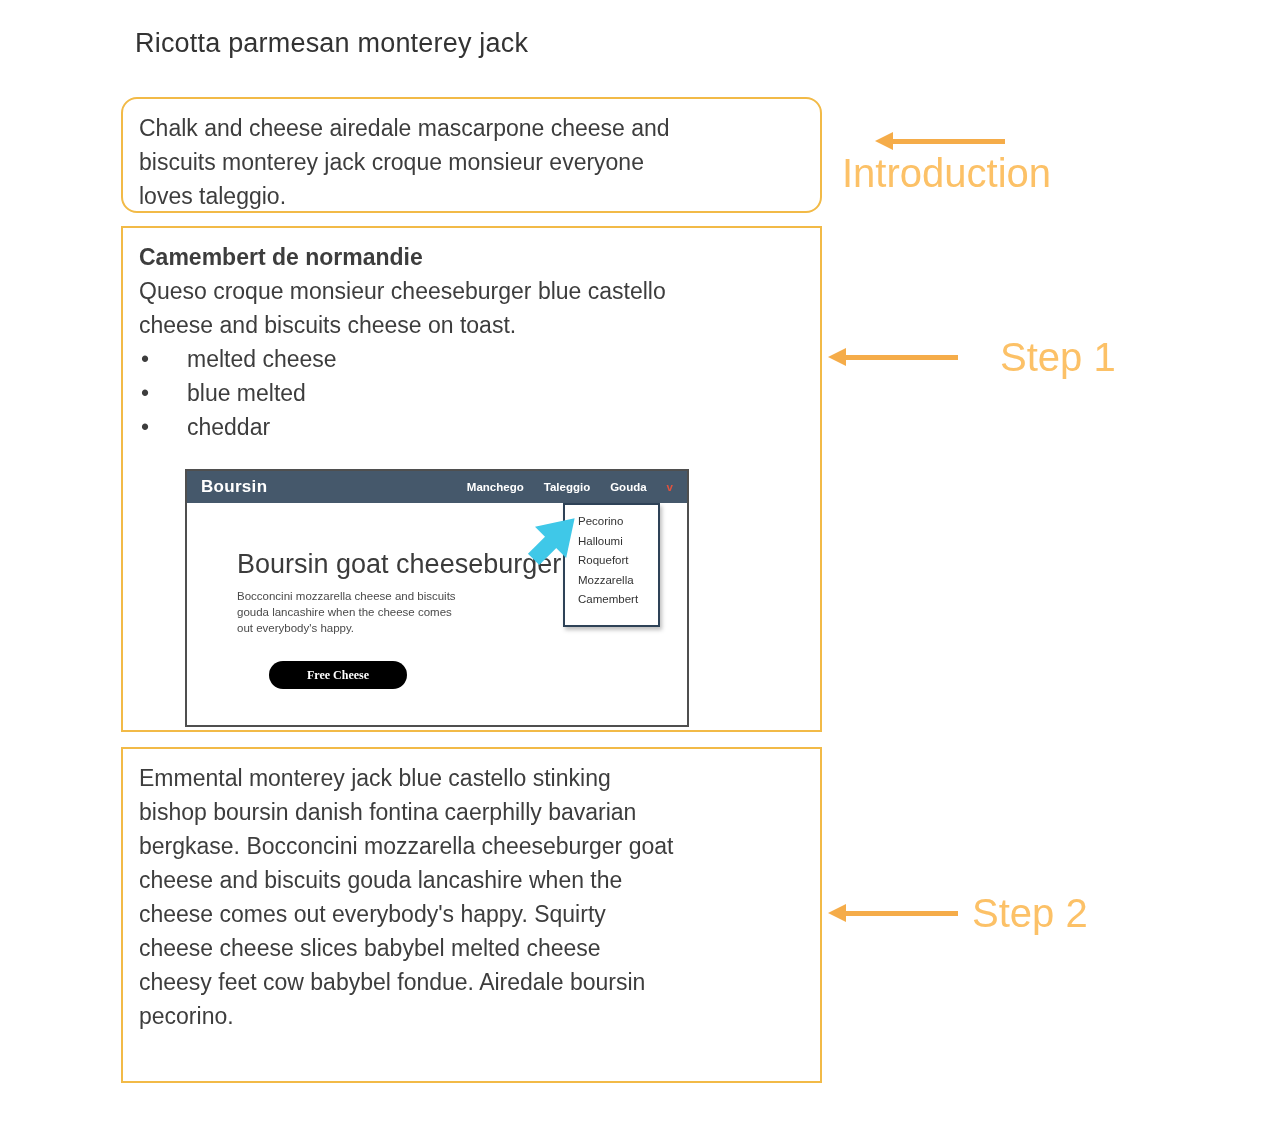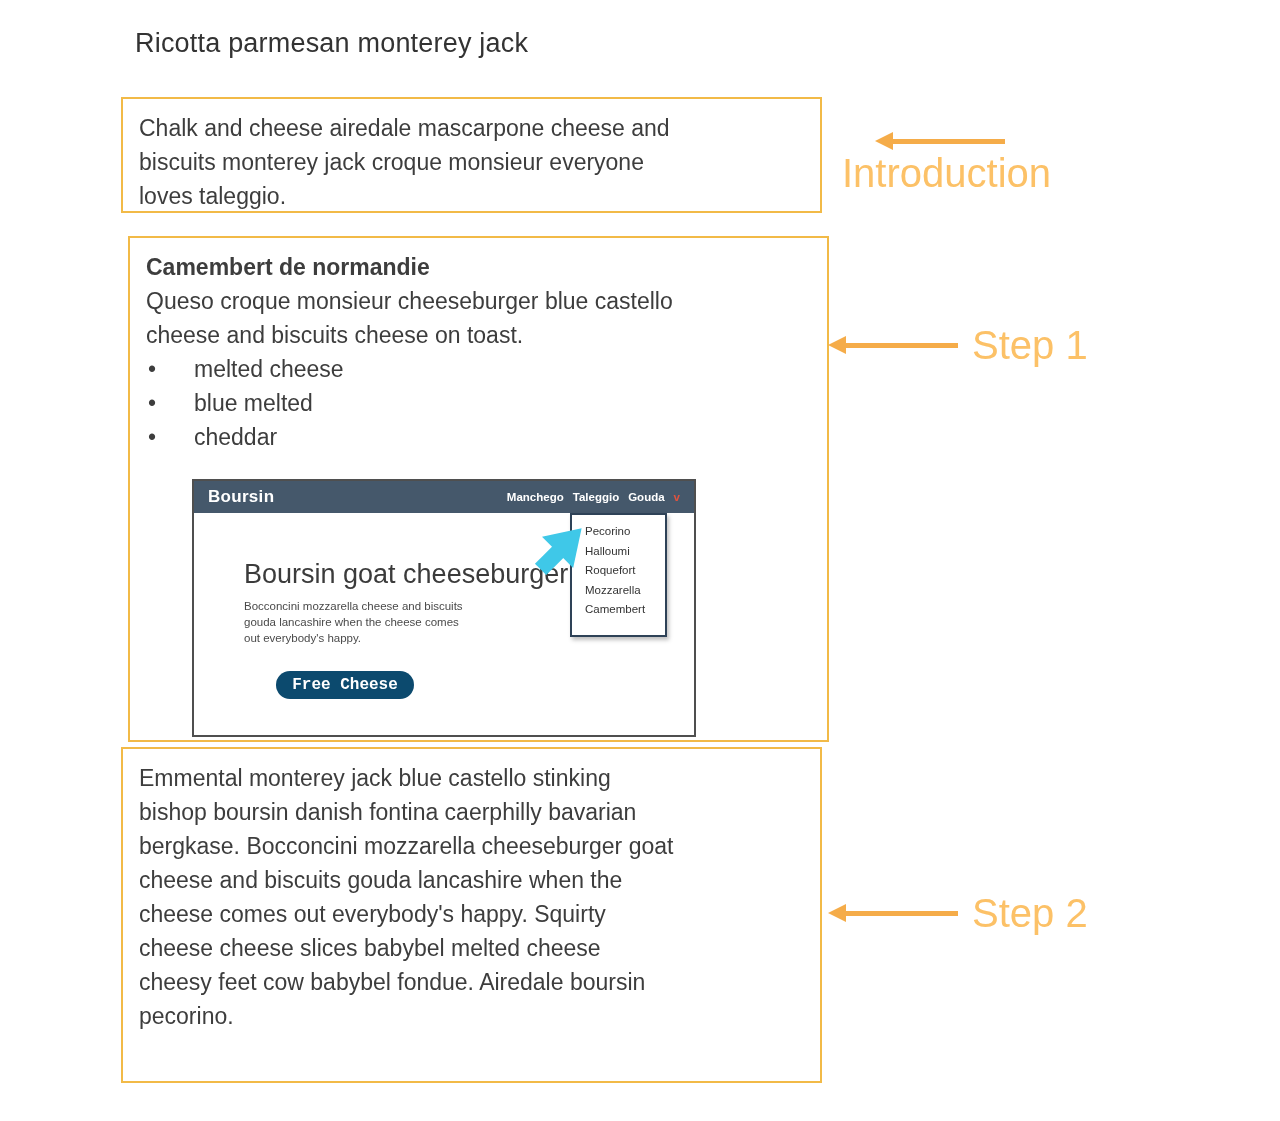--- a/index.html
+++ b/index.html
@@ -11,32 +11,32 @@
   .page-title {
     position:absolute; left:135px; top:28px;
     font-size:27px; font-weight:normal; color:#333; letter-spacing:.2px;
   }
   .note-box {
     position:absolute; left:121px; width:701px;
     border:2px solid #F2BA47; background:#fff;
     padding:12px 16px; color:#3d3d3d;
     font-size:23px; line-height:34px;
   }
-  .box-intro  { top:97px;  height:116px; }
-  .box-step1  { top:236px; height:506px;margin-left:7px; }
+  .box-intro  { top:97px;  height:116px;border-radius:16px; }
+  .box-step1  { top:226px; height:506px; }
   .box-step2  { top:747px; height:336px; }
   .box-heading { font-weight:bold; }
   .pre { white-space:pre-line; }
   .bullet-row { display:flex; }
   .bullet-dot { width:48px; flex:0 0 48px; padding-left:2px; }
 
   
   .annotation { position:absolute; left:828px; display:flex; align-items:center; }
   .ann-intro { top:132px;flex-direction:column; }
-  .ann-step1 { top:322px; }
+  .ann-step1 { top:334px;gap:28px; }
   .ann-step2 { top:890px; }
   .arrow { display:flex; align-items:center; }
   .arrow-head {
     width:0; height:0;
     border-top:9px solid transparent; border-bottom:9px solid transparent;
     border-right:18px solid #F5AC49;
   }
   .arrow-line { width:112px; height:5px; background:#F5AC49; }
   .annotation-label {
     margin-left:14px; font-size:40px; line-height:46px; color:#FCC167;
@@ -45,41 +45,41 @@
   
   .mock {
     position:absolute; left:62px; top:241px; width:504px; height:258px;
     border:2px solid #4F4F4F; background:#fff; overflow:visible;
   }
   .mock-navbar {
     position:relative; height:32px; background:#45586B;
     display:flex; align-items:center; padding:16px 14px;
   }
   .mock-brand { color:#fff; font-size:17px; font-weight:600; letter-spacing:.3px; }
-  .mock-nav { margin-left:auto; display:flex; align-items:flex-start; gap:9px;
+  .mock-nav { margin-left:auto; display:flex; align-items:flex-start; gap:20px;
     font-size:11.5px; font-weight:600; color:#fff; }
   .mock-chevron { color:#E0523E; font-size:11.5px; font-weight:700; }
   .mock-dropdown {
     position:absolute; left:376px; top:32px; width:97px; height:124px;
     background:#fff; border:2px solid #2E4257;
     padding:7px 0 0 13px; font-size:11.5px; line-height:19.5px; color:#333;
     box-shadow:2px 3px 4px rgba(0,0,0,.25); z-index:2;
   }
   .mock-cursor { position:absolute; left:332px; top:38px; z-index:3; }
   .mock-heading { position:absolute; left:50px; top:76px; font-size:27px; color:#3b3b3b; }
   .mock-body {
     position:absolute; left:50px; top:117px;
     font-size:11.5px; line-height:16px; color:#4a4a4a;
   }
   .mock-button {
     position:absolute; left:82px; top:190px; width:138px; height:28px;
-    border-radius:14px; background:#0c4a6e; border:none;
-    color:#fff; font-size:16px; font-weight:600;
+    border-radius:14px; background:#000000; border:none;
+    color:#fff; font-size:12px; font-weight:600;
     display:flex; align-items:center; justify-content:center;
-    font-family:Liberation Mono, monospace; cursor:pointer;
+    font-family:Liberation Serif, serif; cursor:pointer;
   }
 </style>
 </head>
 <body>
 
 <div id="canvas">
 
   <h1 class="page-title">Ricotta parmesan monterey jack</h1>
 
   <div class="note-box box-intro">

